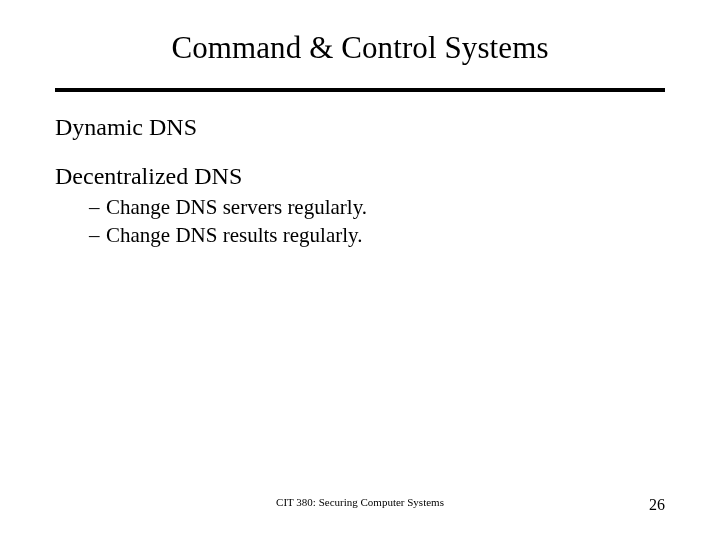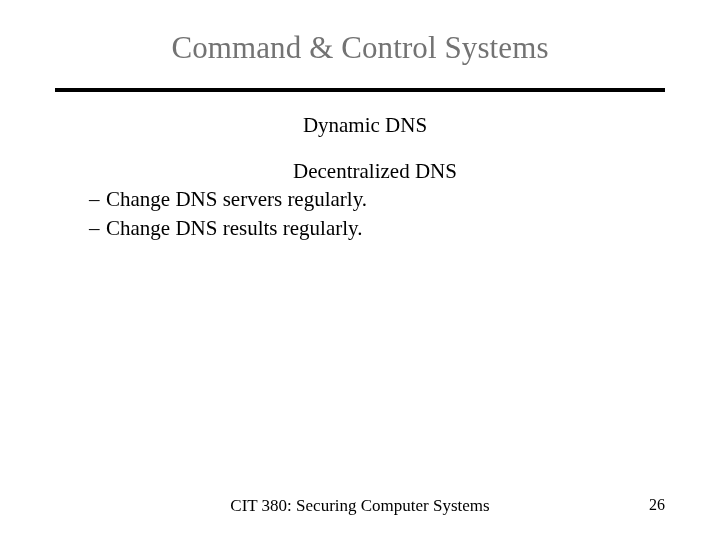--- a/index.html
+++ b/index.html
@@ -22,66 +22,64 @@
   }
   .title {
     position: absolute;
     left: 0;
     top: 30px;
     width: 720px;
     text-align: center;
     font-size: 31px;
     font-family: "Liberation Serif", serif;
     letter-spacing: 0.1px;
-    color: #737373;
+    color: #000000;
   }
   .title-rule {
     position: absolute;
     left: 55px;
     top: 88px;
     width: 610px;
     height: 4px;
     background: #000000;
   }
   .body {
     position: absolute;
     left: 55px;
     top: 113px;
     width: 620px;
   }
   .lvl1 {
-    font-size: 21px;
+    font-size: 24px;
     line-height: 1.22;
     margin: 0 0 2px 0;
     color: #000000;
-    text-align: center;
   }
   .lvl1.spaced {
     margin-top: 20px;
-    margin-left: 20px;
   }
   .lvl2 {
     font-size: 21px;
     line-height: 1.30;
     margin: 0 0 1px 0;
     padding-left: 34px;
     color: #000000;
     white-space: nowrap;
   }
   .dash {
     display: inline-block;
     width: 17px;
   }
   .footer-text {
     position: absolute;
     left: 0;
     top: 496px;
     width: 720px;
     text-align: center;
-    font-size: 17px;
+    font-size: 11px;
     font-family: "Liberation Serif", serif;
     color: #000000;
   }
   .page-number {
     position: absolute;
     right: 55px;
     top: 496px;
     font-size: 16px;
     font-family: "Liberation Serif", serif;
     color: #000000;

